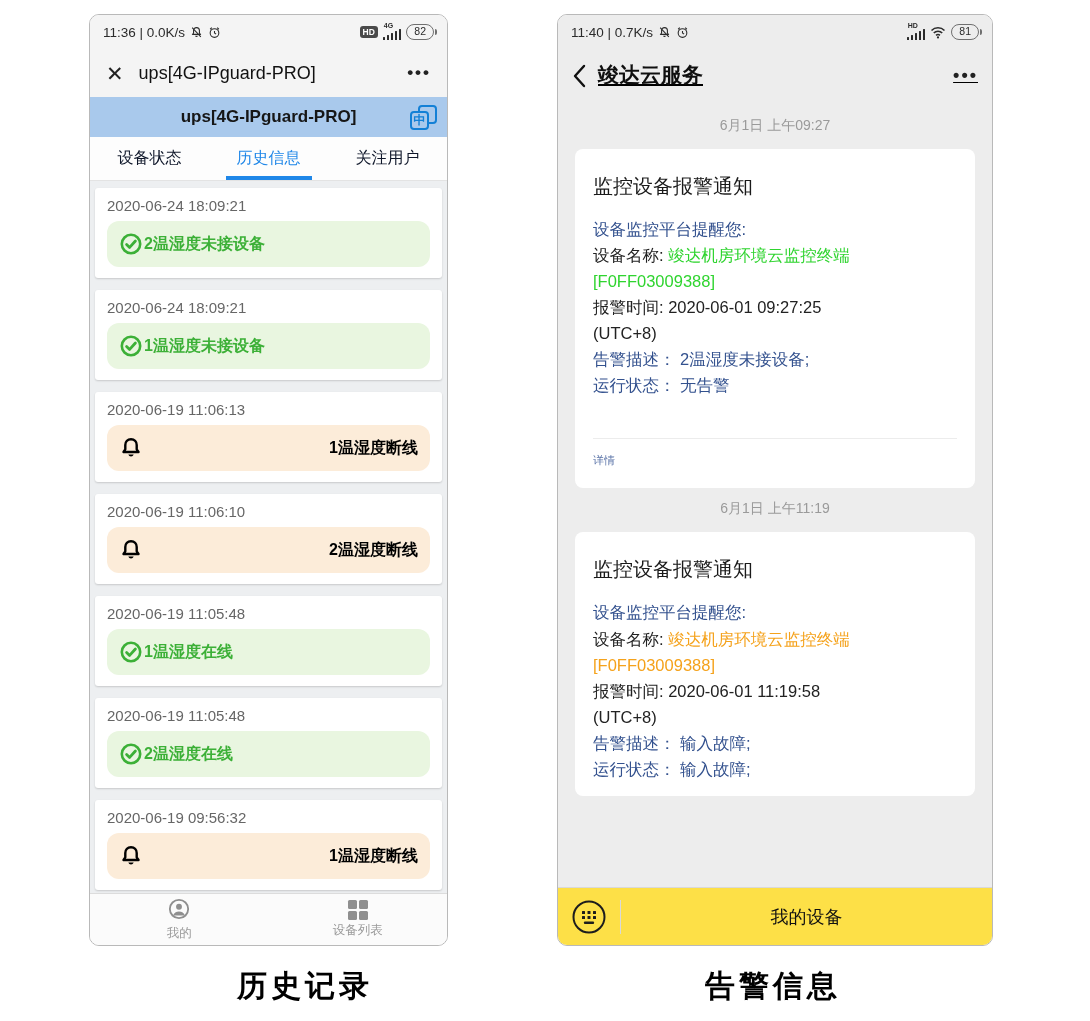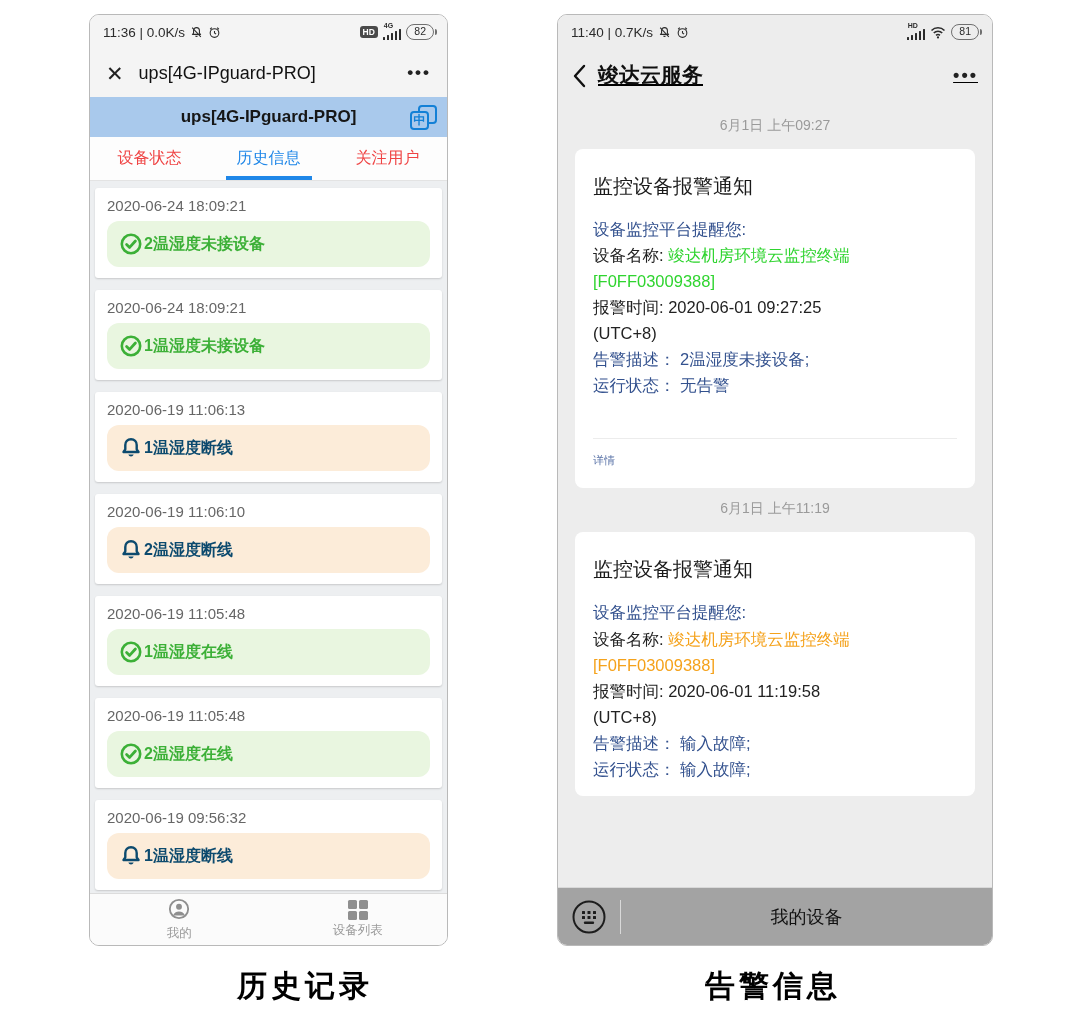--- a/index.html
+++ b/index.html
@@ -32,30 +32,30 @@
   .nav-title { font-size:18px; color:#111; }
   .nav-more { margin-left:auto; font-size:17px; font-weight:bold; color:#222; letter-spacing:2px; cursor:pointer; }
 
   .subheader { height:40px; flex:0 0 40px; background:#a9c9ec; display:flex; align-items:center; justify-content:center; position:relative; }
   .subheader-title { font-size:17px; font-weight:bold; color:#161616; }
   .zh-icon { position:absolute; right:10px; top:8px; width:27px; height:25px; cursor:pointer; }
   .zh-back { position:absolute; right:0; top:0; width:19px; height:19px; border:2px solid #1380d6; border-radius:4px; }
   .zh-front { position:absolute; left:0; bottom:0; width:19px; height:19px; border:2px solid #1380d6; border-radius:4px; background:#a9c9ec; color:#1380d6; font-size:12px; font-weight:bold; display:flex; align-items:center; justify-content:center; }
 
   .tabs { height:44px; flex:0 0 44px; background:#fdfdfd; display:flex; border-bottom:1px solid #e3e3e3; }
-  .tab { flex:1; display:flex; align-items:center; justify-content:center; font-size:16px; color:#ef4444; position:relative; cursor:pointer; }
+  .tab { flex:1; display:flex; align-items:center; justify-content:center; font-size:16px; color:#0f172a; position:relative; cursor:pointer; }
   .tab.active { color:#1f87e8; }
   .tab.active::after { content:""; position:absolute; bottom:0; left:50%; transform:translateX(-50%); width:86px; height:4px; background:#1f87e8; }
 
   .history-list { flex:1; background:#edeff1; padding:7px 0 0; overflow:hidden; }
   .h-card { background:#fff; border-radius:3px; margin:0 5px 12px; padding:9px 12px 11px; box-shadow:0 1px 2px rgba(0,0,0,0.16); cursor:pointer; }
   .h-time { font-size:15px; color:#666; margin-bottom:7px; }
   .h-strip { display:flex; align-items:center; gap:1px; border-radius:12px; padding:11px 12px; font-size:16px; font-weight:bold; }
   .h-card.ok   .h-strip { background:#e9f6e0; color:#3cb037; }
-  .h-card.warn .h-strip { background:#fcecd9; color:#0c4a6e; }
+  .h-card.warn .h-strip { background:#fcecd9; color:#000000;justify-content:space-between; }
   .h-icon { width:24px; height:24px; flex:0 0 24px; }
 
   .tabbar { height:52px; flex:0 0 52px; background:#fbfbfb; border-top:1px solid #dcdcdc; display:flex; }
   .tabbar-item { flex:1; display:flex; flex-direction:column; align-items:center; justify-content:center; gap:2px; color:#9a9a9a; font-size:12.5px; cursor:pointer; }
   .grid-icon { width:20px; height:20px; display:grid; grid-template-columns:1fr 1fr; gap:2.5px; }
   .grid-icon i { background:#8f8f8f; border-radius:1.5px; }
 
   
   .wx-nav { height:52px; flex:0 0 52px; background:#ededed; display:flex; align-items:center; padding:0 14px; gap:12px;text-decoration:underline; }
   .wx-back { width:14px; height:22px; cursor:pointer; display:inline-flex; }
@@ -65,21 +65,21 @@
   .chat { flex:1; background:#ededed; overflow:hidden; padding:4px 17px 0; }
   .chat-date { text-align:center; color:#9a9a9a; font-size:14px; margin:12px 0 14px; }
   .msg-card { background:#fff; border-radius:8px; padding:24px 18px 14px; cursor:pointer; }
   .msg-title { font-size:20px; color:#1a1a1a; margin-bottom:16px; }
   .msg-body { font-size:16.5px; line-height:1.58; color:#222; }
   .t-blue { color:#33518e; }
   .msg-gap { height:40px; }
   .msg-divider { border-top:1px solid #ececec; margin:0 0 10px; }
   .msg-detail { color:#5b74a8; font-size:11px; padding:4px 0 6px; cursor:pointer; }
 
-  .wx-bottombar { height:58px; flex:0 0 58px; background:#a3a3a3; border-top:1px solid #d9d9d9; display:flex; align-items:center;justify-content:center; }
+  .wx-bottombar { height:58px; flex:0 0 58px; background:#fde047; border-top:1px solid #d9d9d9; display:flex; align-items:center;justify-content:center; }
   .kb-btn { width:62px; display:flex; justify-content:center; cursor:pointer; color:#1d1d1d; }
   .bb-divider { width:1px; height:34px; background:#d9d9d9; }
   .bb-menu { flex:1; text-align:center; font-size:18px; color:#111; cursor:pointer; }
 </style>
 </head>
 <body>
 
 <div class="phone" id="phone-left">
 
   <div class="statusbar sb-gray">

